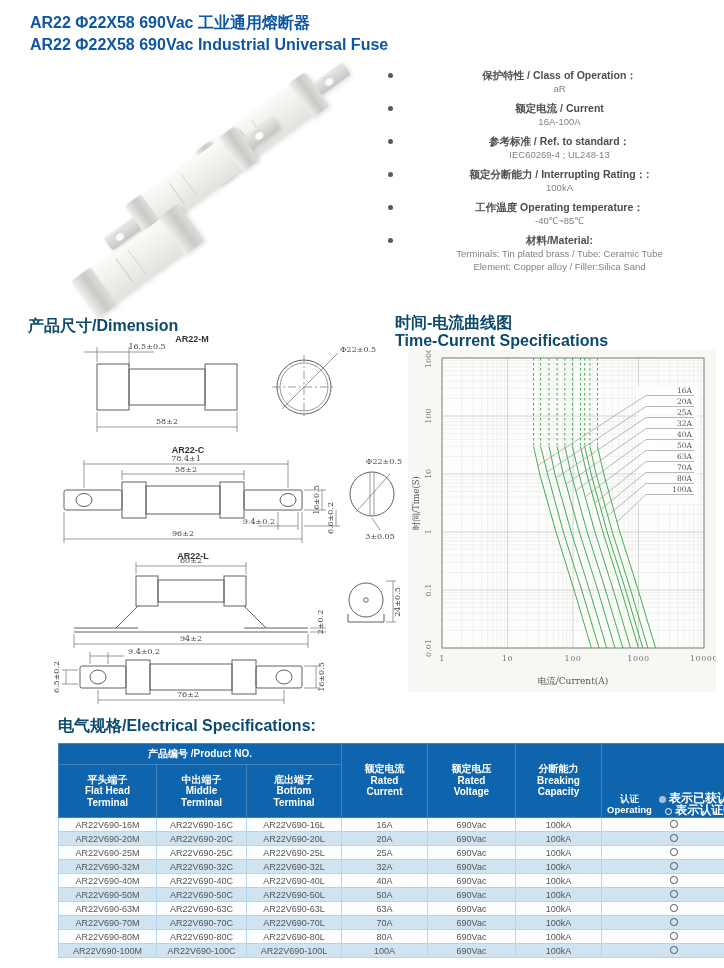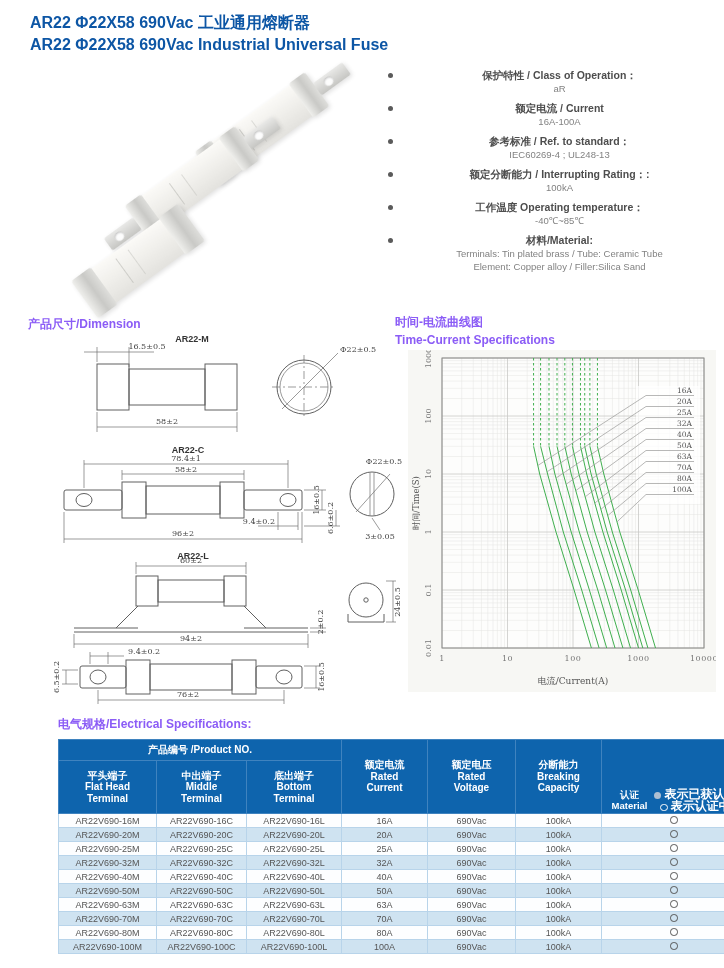--- a/index.html
+++ b/index.html
@@ -1,20 +1,20 @@
 <!DOCTYPE html>
 <html><head>
 <meta charset="utf-8">
 <style>
   html,body{margin:0;padding:0;background:#fff;}
   body{width:724px;height:968px;position:relative;font-family:"Liberation Sans",sans-serif;overflow:hidden;}
   .abs{position:absolute;}
   
   .main-title{left:30px;top:12px;color:#0d56a5;font-weight:bold;font-size:16px;line-height:22px;}
-  .sec-title{color:#8b5cf6;font-weight:bold;font-size:12px;}
+  .sec-title{color:#0c4a6e;font-weight:bold;font-size:16px;}
   
   #spec-list{left:388px;top:68px;width:330px;}
   .spec-item{margin-bottom:6px;text-align:center;}
   .spec-label{font-size:10.5px;font-weight:bold;color:#4d4d4d;line-height:14px;position:relative;padding-left:13px;}
   .spec-label .bullet{position:absolute;left:0;top:4.5px;width:5px;height:5px;border-radius:50%;background:#5a5a5a;}
   .spec-value{font-size:9.5px;color:#828282;line-height:13px;padding-left:13px;}
   
   #photo{left:58px;top:70px;width:305px;height:240px;}
   .fuse{position:absolute;display:flex;align-items:center;filter:drop-shadow(1px 2px 2px rgba(0,0,0,0.12));}
   .fuse .tab{width:36px;height:15px;background:linear-gradient(180deg,#e9e9e7,#c6c6c3);border-radius:2px;position:relative;}
@@ -398,21 +398,21 @@
         </th>
         <th rowspan="2">
           <div>分断能力</div>
           <div>Breaking</div>
           <div>Capacity</div>
         </th>
         <th rowspan="2">
           <div class="appr-cell">
             <div class="appr-left">
               <div>认证</div>
-              <div>Material</div>
+              <div>Operating</div>
             </div>
             <div class="legend">
               <div><span class="dot filled"></span><span>表示已获认证</span></div>
               <div><span class="dot hollow"></span><span>表示认证中</span></div>
             </div>
           </div>
         </th>
       </tr>
       <tr>
         <th>

